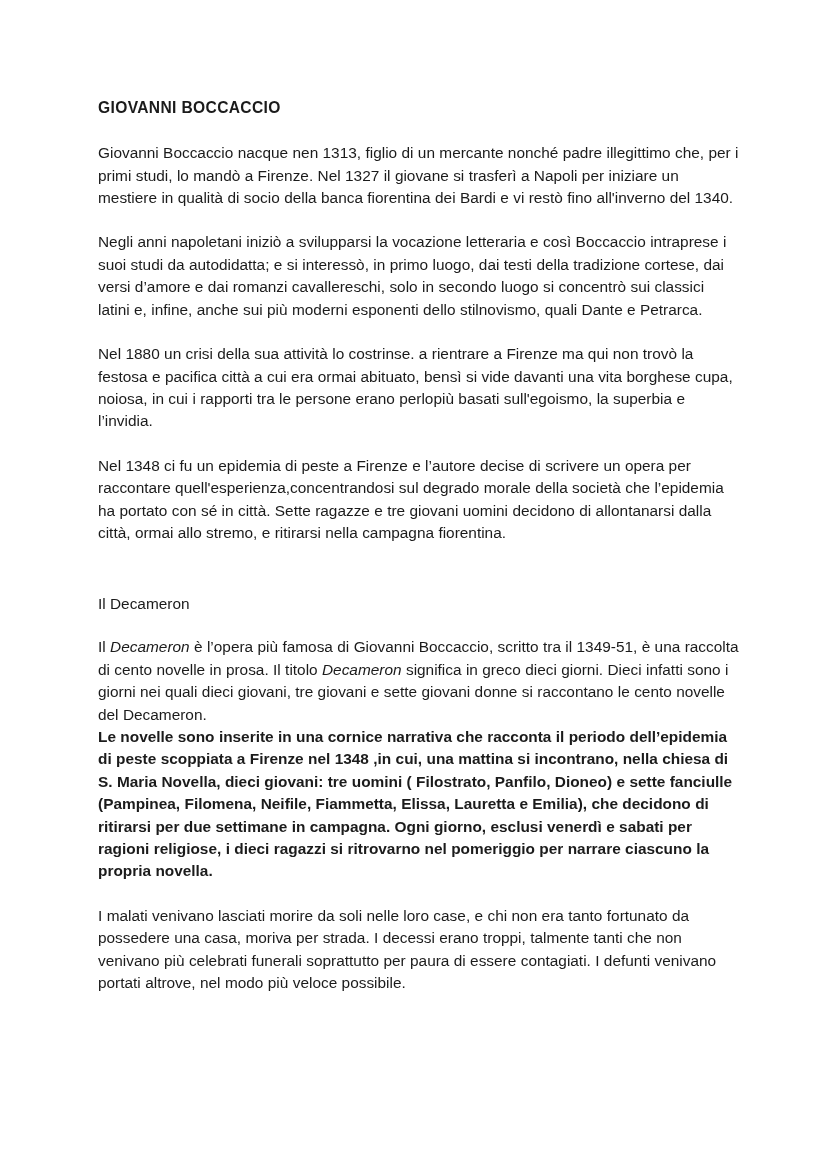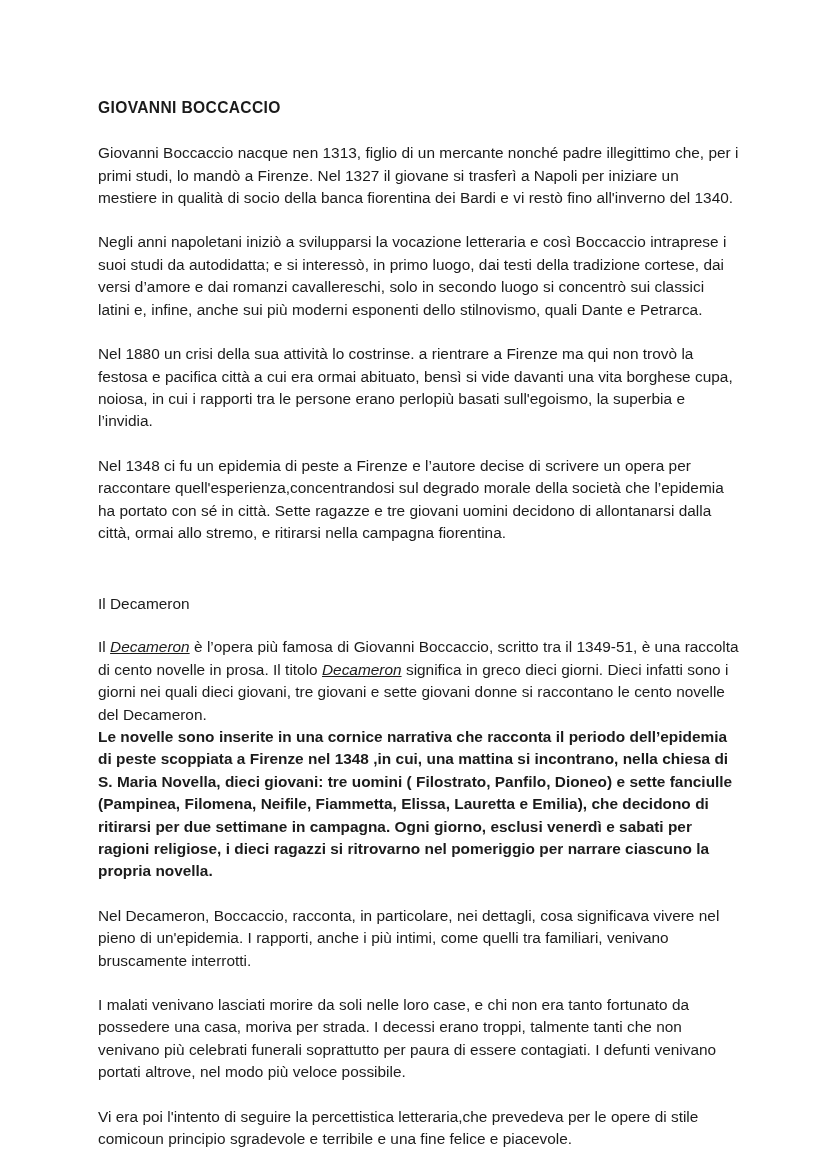--- a/index.html
+++ b/index.html
@@ -48,21 +48,20 @@
     word-spacing: 0.1px;
   }
   p.para:last-child {
     margin-bottom: 0;
   }
   .gap-before-heading {
     height: 28px;
   }
   .ital {
     font-style: italic;
-    text-decoration: underline;
   }
   .runon {
     display: block;
     font-weight: bold;
   }
 </style>
 </head>
 <body>
 
 <div class="page">
@@ -80,20 +79,18 @@
 
     <div class="gap-before-heading"></div>
 
     <h2 class="section-heading">Il Decameron</h2>
 
     <p class="para">
       <span>Il </span><span class="ital">Decameron</span><span> è l’opera più famosa di Giovanni Boccaccio, scritto tra il 1349-51, è una raccolta di cento novelle in prosa. Il titolo </span><span class="ital">Decameron</span><span> significa in greco dieci giorni. Dieci infatti sono i giorni nei quali dieci giovani, tre giovani e sette giovani donne si raccontano le cento novelle del Decameron.</span>
       <span class="runon">Le novelle sono inserite in una cornice narrativa che racconta il periodo dell’epidemia di peste scoppiata a Firenze nel 1348 ,in cui, una mattina si incontrano, nella chiesa di S. Maria Novella, dieci giovani: tre uomini ( Filostrato, Panfilo, Dioneo) e sette fanciulle (Pampinea, Filomena, Neifile, Fiammetta, Elissa, Lauretta e Emilia), che decidono di ritirarsi per due settimane in campagna. Ogni giorno, esclusi venerdì e sabati per ragioni religiose, i dieci ragazzi si ritrovarno nel pomeriggio per narrare ciascuno la propria novella.</span>
     </p>
 
-    <p class="para">Nel Decameron, Boccaccio, racconta, in particolare, nei dettagli, cosa significava vivere nel pieno di un'epidemia. I rapporti, anche i più intimi, come quelli tra familiari, venivano bruscamente interrotti.</p>
 
     <p class="para">I malati venivano lasciati morire da soli nelle loro case, e chi non era tanto fortunato da possedere una casa, moriva per strada. I decessi erano troppi, talmente tanti che non venivano più celebrati funerali soprattutto per paura di essere contagiati. I defunti venivano portati altrove, nel modo più veloce possibile.</p>
 
-    <p class="para">Vi era poi l'intento di seguire la percettistica letteraria,che prevedeva per le opere di stile comicoun principio sgradevole e terribile e una fine felice e piacevole.</p>
 
   </div>
 </div>
 
 </body></html>

